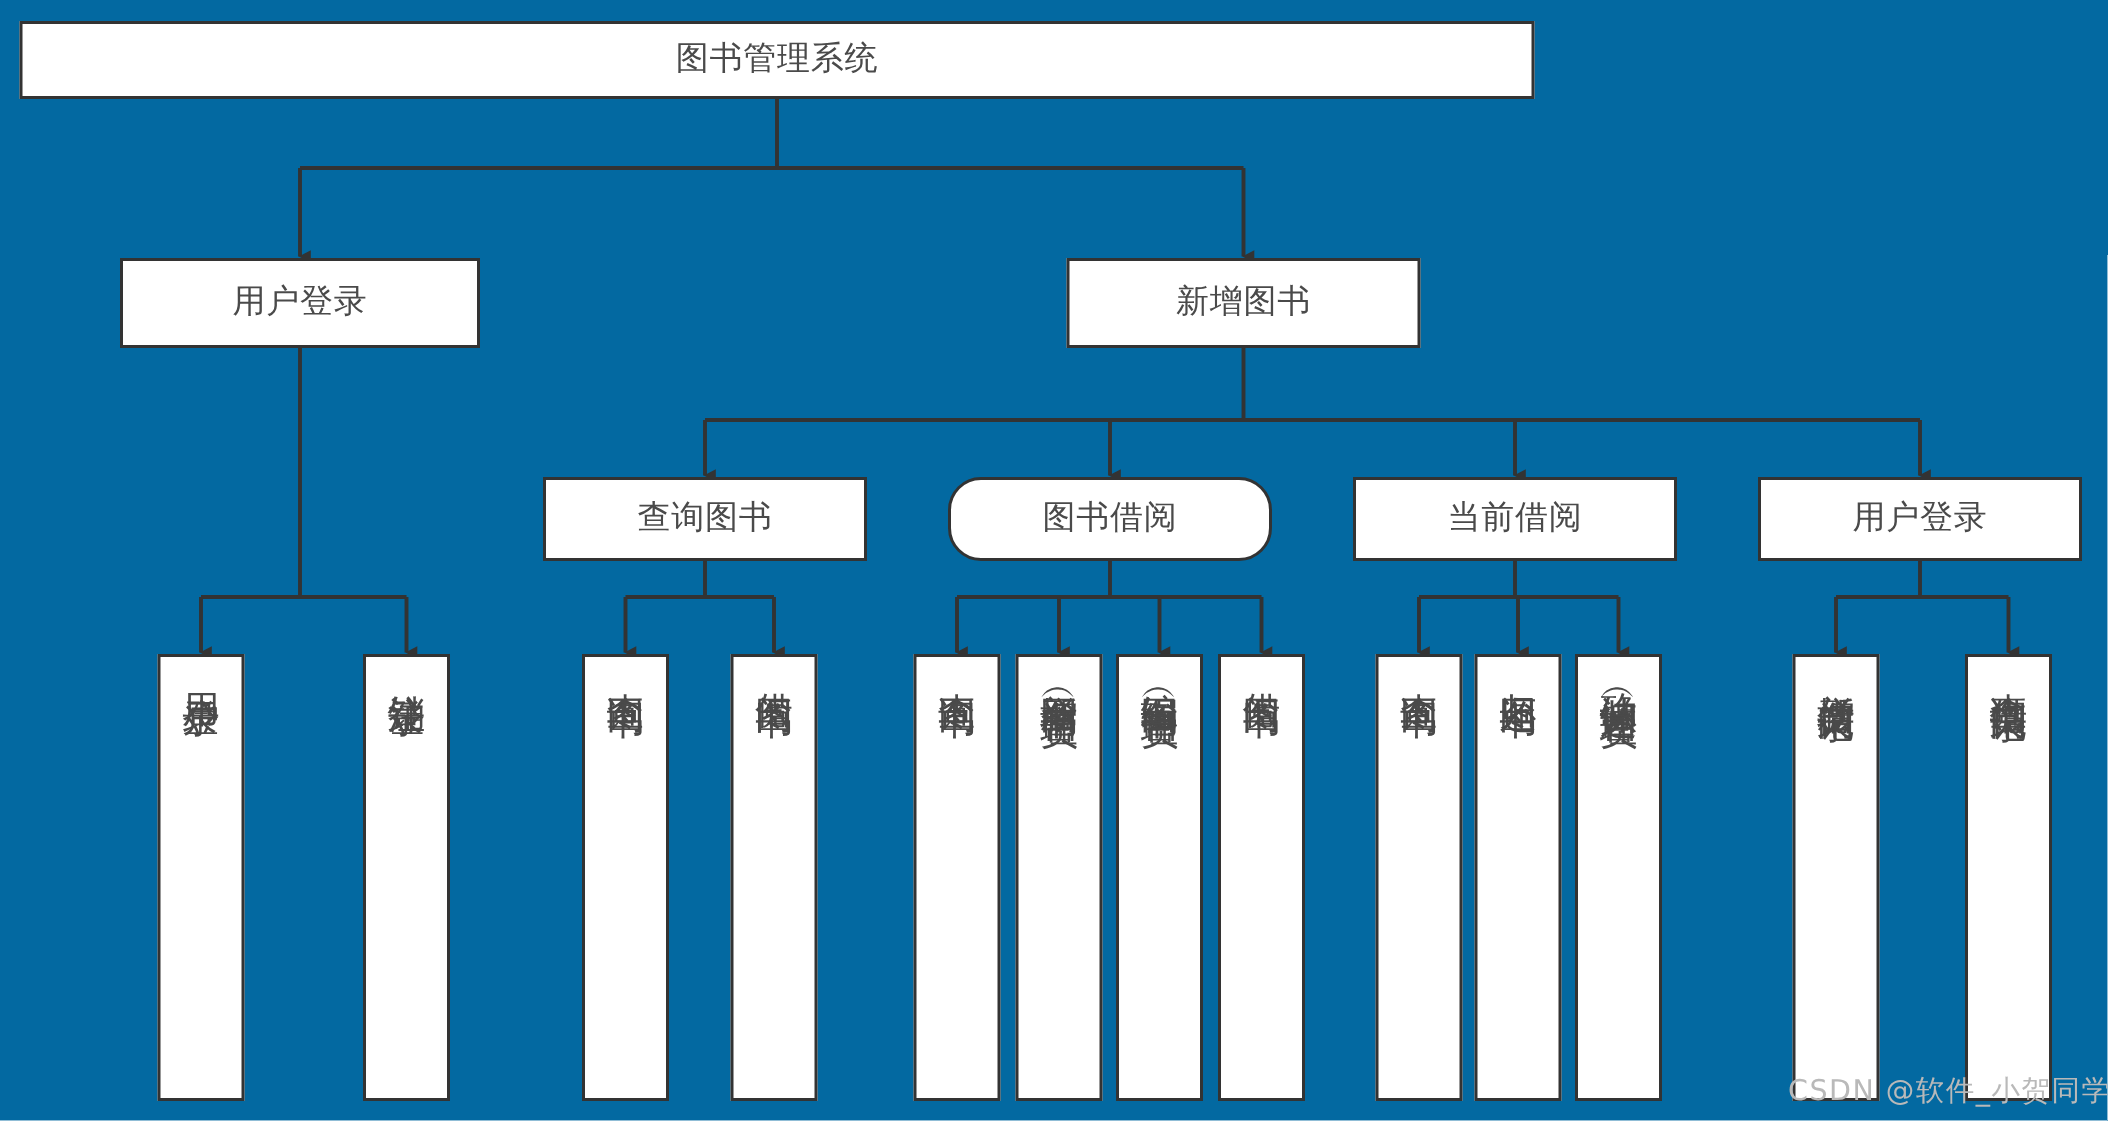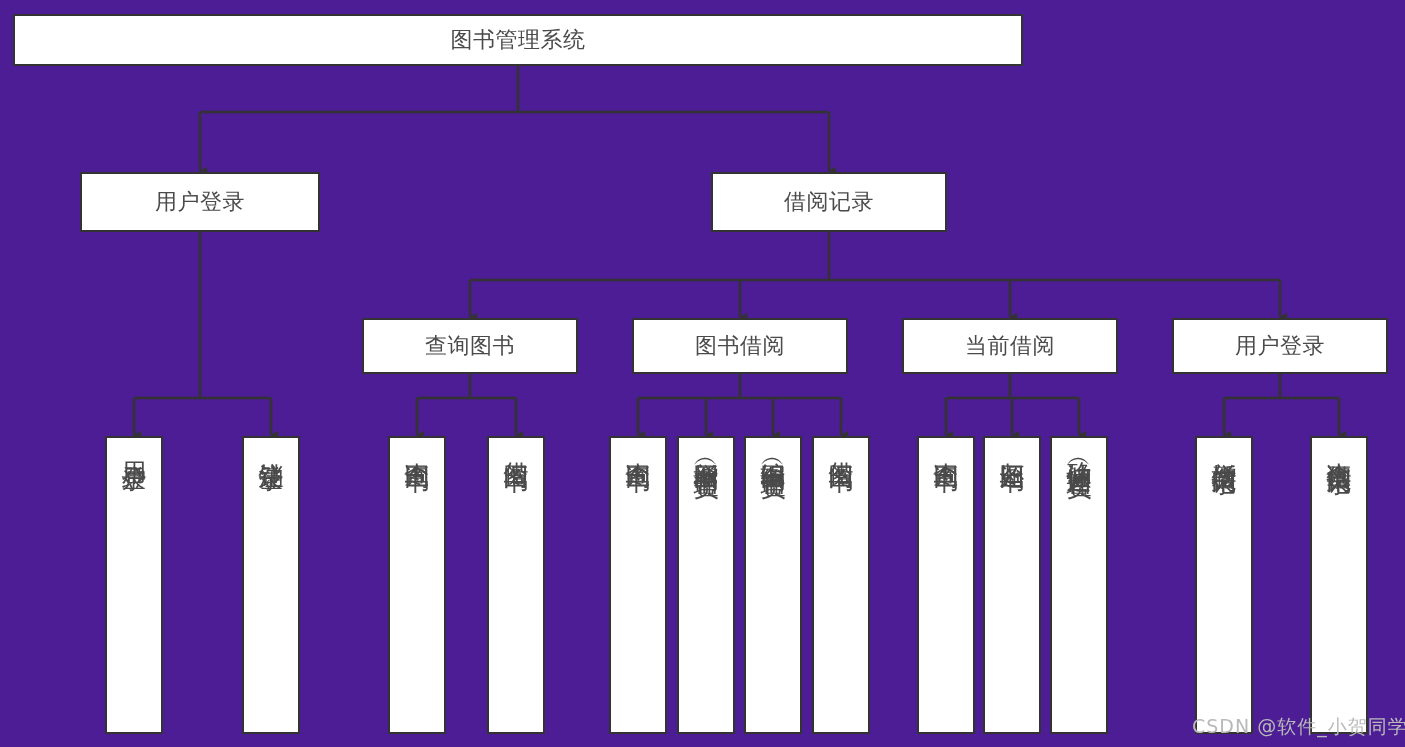--- a/index.html
+++ b/index.html
@@ -7,21 +7,21 @@
     padding: 0;
     background: #ffffff;
   }
   body {
     font-family: "DejaVu Sans", "Liberation Sans", sans-serif;
   }
   #canvas {
     position: relative;
     width: 1405px;
     height: 747px;
-    background: #4c1d95;
+    background: #0369a1;
     overflow: hidden;
   }
   #wires {
     position: absolute;
     left: 0;
     top: 0;
     width: 1405px;
     height: 747px;
   }
   .node {
@@ -110,26 +110,26 @@
   </svg>
 
   <div id="nodes">
       <div class="node" style="left: 13px; top: 14px; width: 1010px; height: 52px;">
         <span class="node-label">图书管理系统</span>
       </div>
       <div class="node" style="left: 80px; top: 172px; width: 240px; height: 60px;">
         <span class="node-label">用户登录</span>
       </div>
       <div class="node" style="left: 711px; top: 172px; width: 236px; height: 60px;">
-        <span class="node-label">借阅记录</span>
+        <span class="node-label">新增图书</span>
       </div>
       <div class="node" style="left: 362px; top: 318px; width: 216px; height: 56px;">
         <span class="node-label">查询图书</span>
       </div>
-      <div class="node" style="left: 632px; top: 318px; width: 216px; height: 56px;">
+      <div class="node" style="left: 632px; top: 318px; width: 216px; height: 56px; border-radius: 22px;">
         <span class="node-label">图书借阅</span>
       </div>
       <div class="node" style="left: 902px; top: 318px; width: 216px; height: 56px;">
         <span class="node-label">当前借阅</span>
       </div>
       <div class="node" style="left: 1172px; top: 318px; width: 216px; height: 56px;">
         <span class="node-label">用户登录</span>
       </div>
       <div class="node vertical" style="left: 105px; top: 436px; width: 58px; height: 298px;">
         <span class="node-label">用户登录</span>

